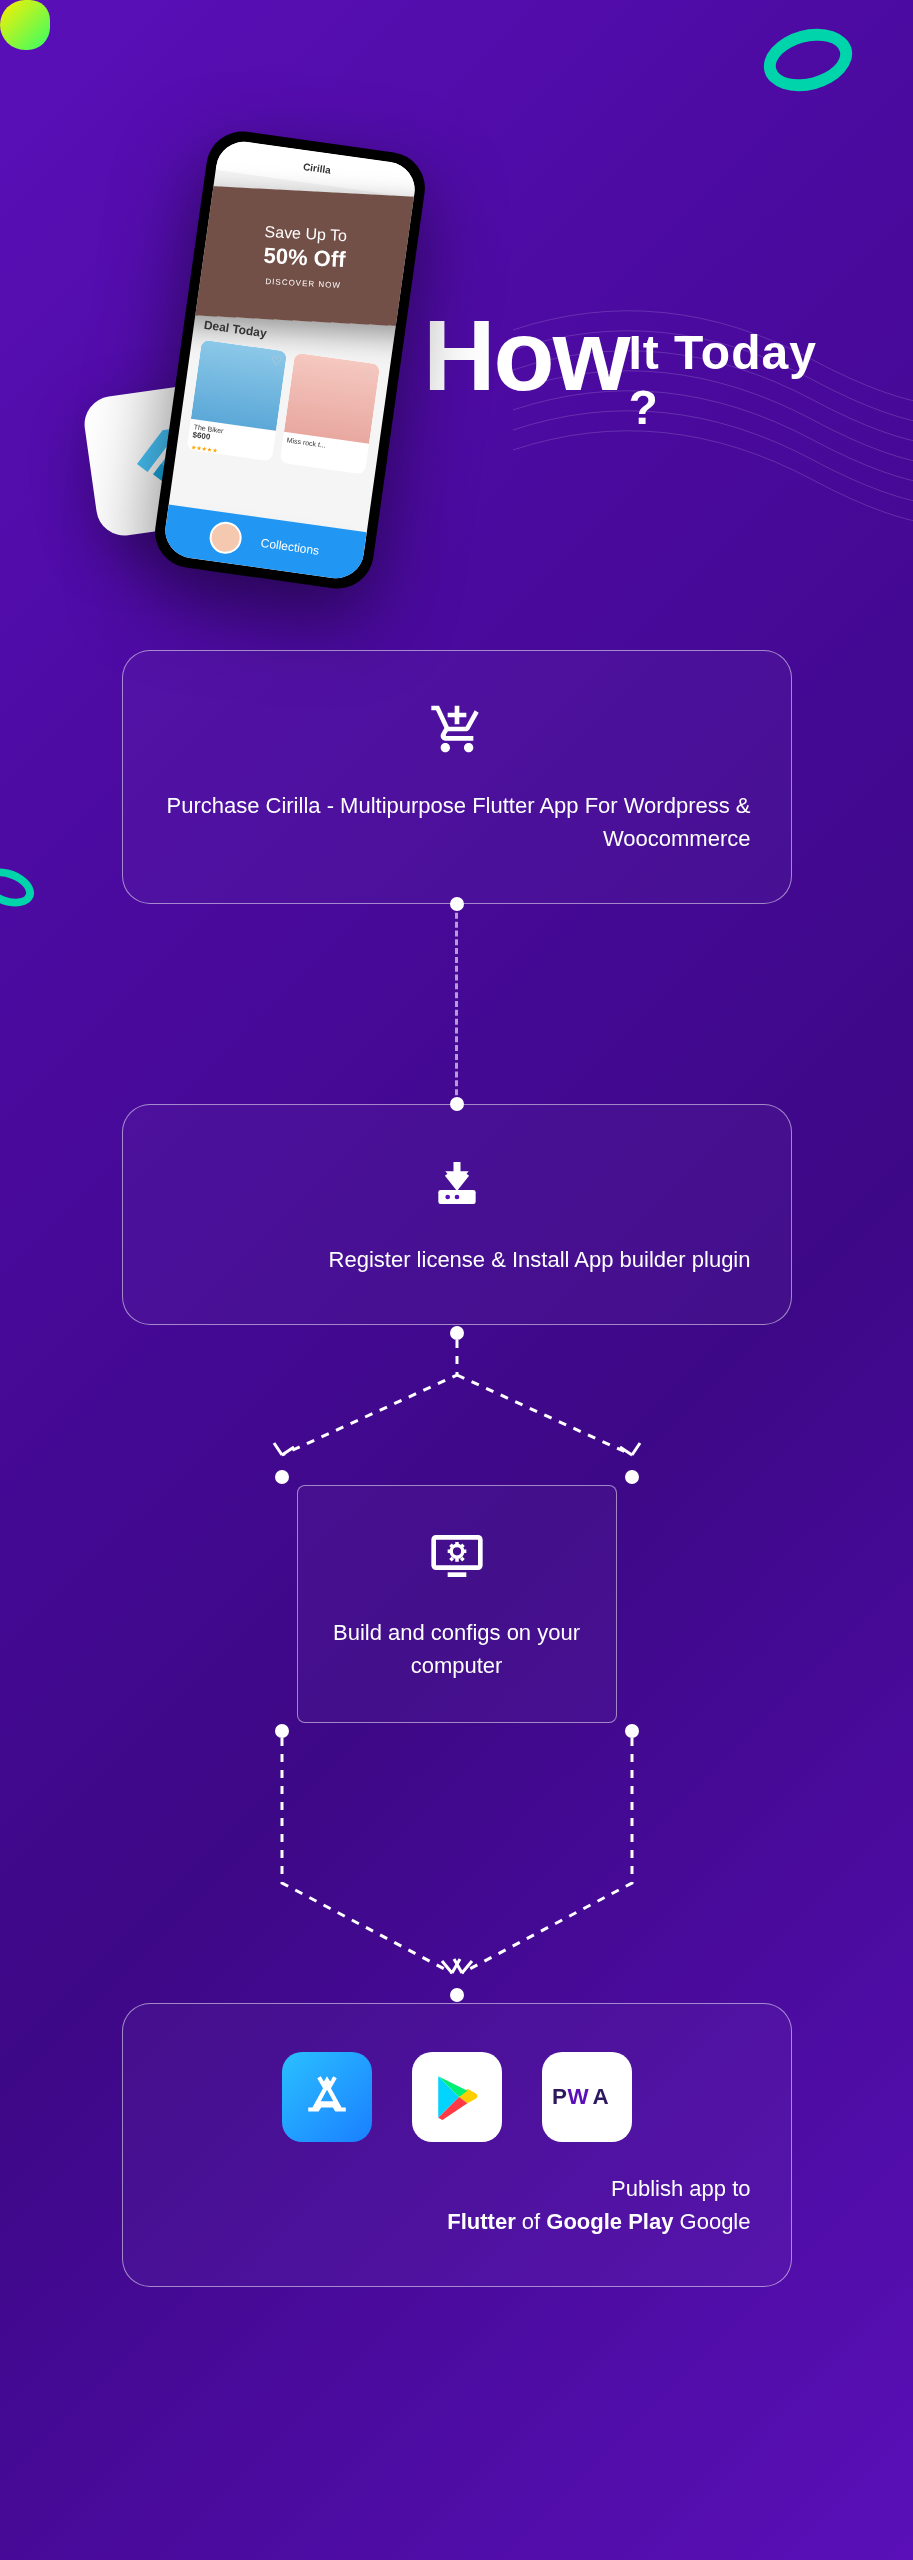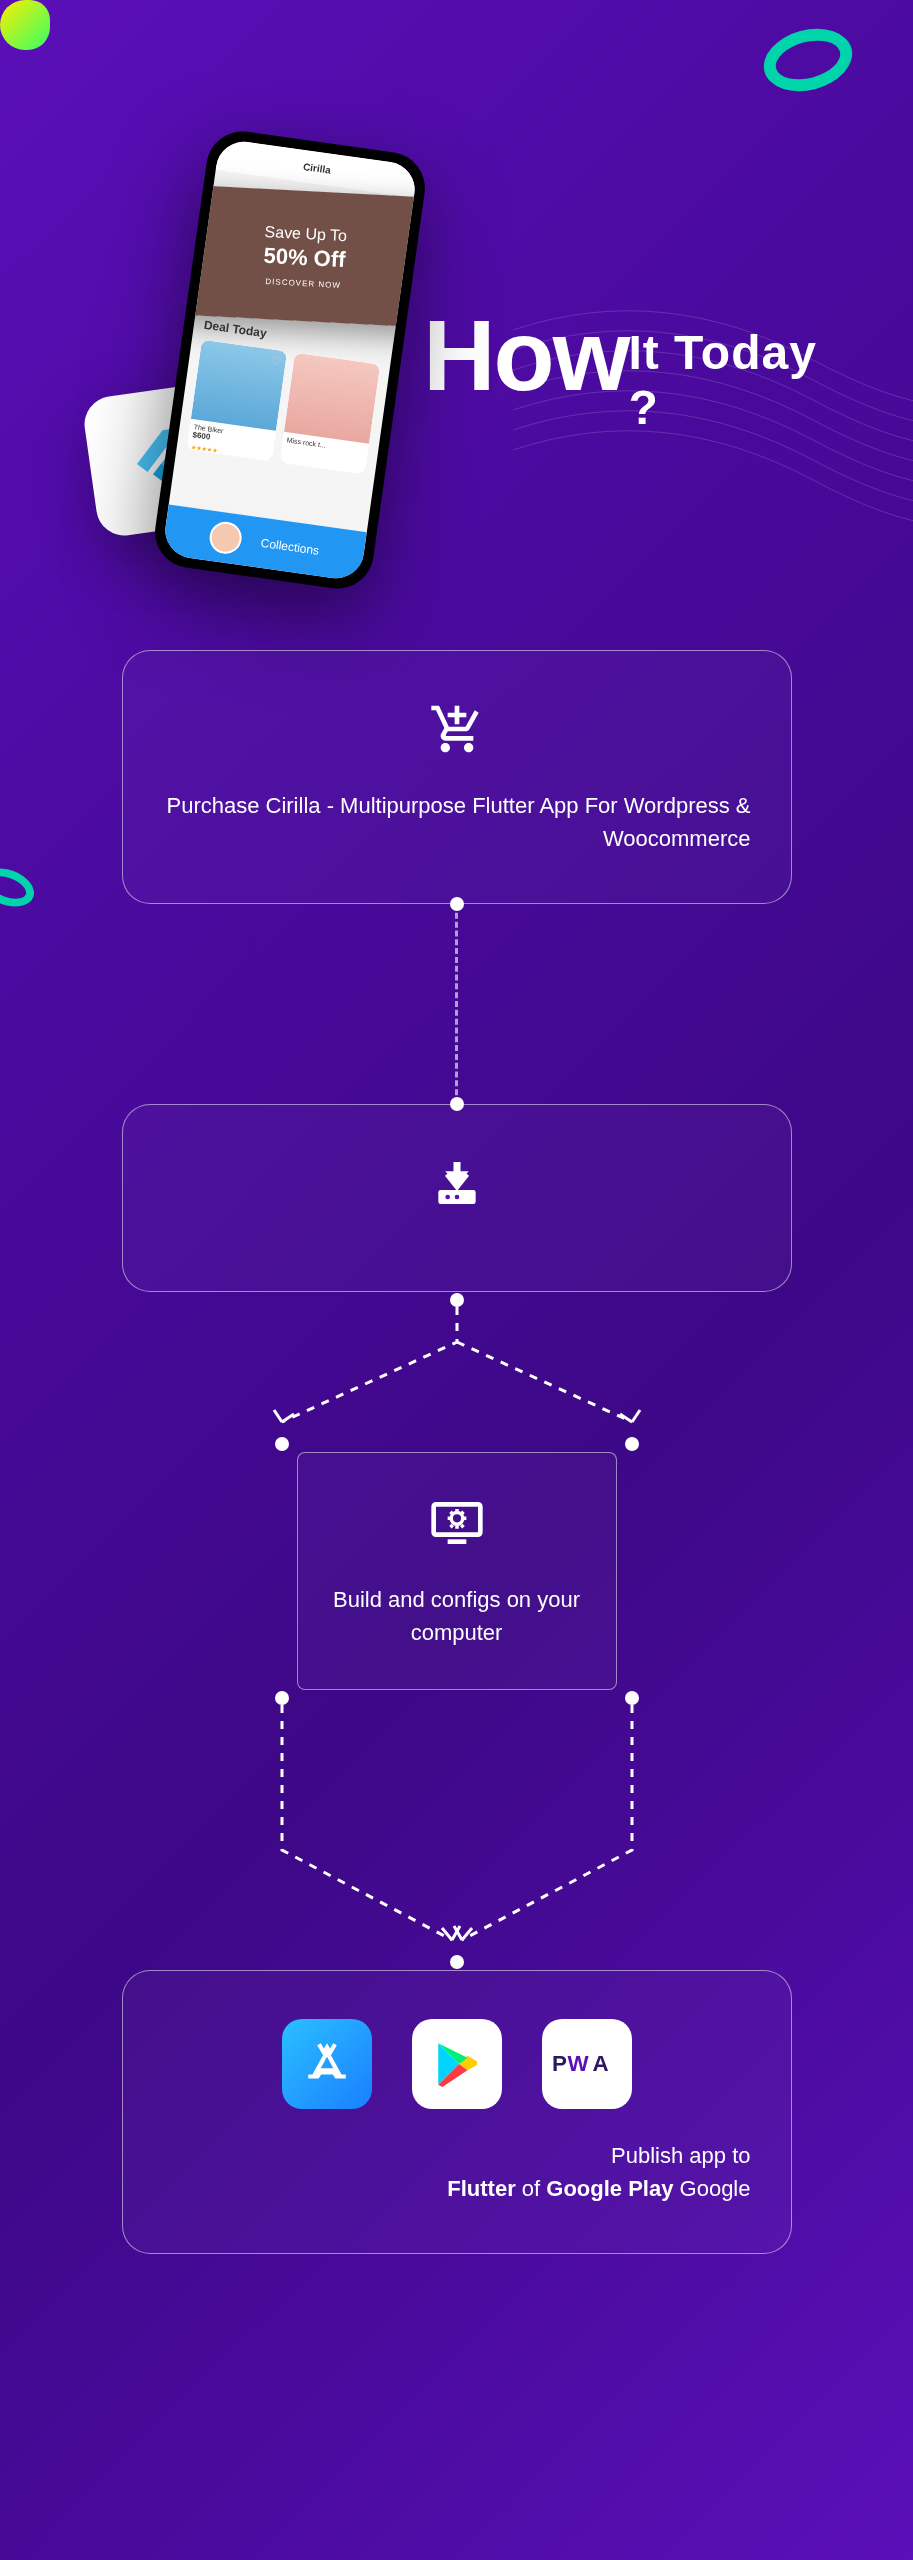--- a/index.html
+++ b/index.html
@@ -268,20 +268,21 @@
     <div class="step-icon">
       <svg viewBox="0 0 24 24" width="56" height="56" fill="#fff">
         <path d="M12 2 L12 10 L8 7 L12 14 L16 7 L12 10 Z"></path>
         <path d="M12 3 L12 12 M8 8 L12 13 L16 8" stroke="#fff" stroke-width="3" fill="none"></path>
         <path d="M12 13 L7 7 L17 7 Z"></path>
         <rect x="4" y="15" width="16" height="6" rx="1"></rect>
         <circle cx="8" cy="18" r="1" fill="#5a0fb8"></circle>
         <circle cx="12" cy="18" r="1" fill="#5a0fb8"></circle>
       </svg>
     </div>
+    <div class="step-text">Register license &amp; Install App builder plugin</div>
   </div>
 
   <div class="split-container">
     <svg class="split-svg" width="670" height="160">
       <circle cx="335" cy="8" r="7" fill="#fff"></circle>
       <path d="M 335 15 L 335 50 L 160 130" stroke="#fff" stroke-width="3" stroke-dasharray="8,8" fill="none"></path>
       <path d="M 335 50 L 510 130" stroke="#fff" stroke-width="3" stroke-dasharray="8,8" fill="none"></path>
       <path d="M 160 130 L 152 118 M 160 130 L 172 122" stroke="#fff" stroke-width="3" fill="none"></path>
       <path d="M 510 130 L 498 122 M 510 130 L 518 118" stroke="#fff" stroke-width="3" fill="none"></path>
       <circle cx="160" cy="152" r="7" fill="#fff"></circle>

